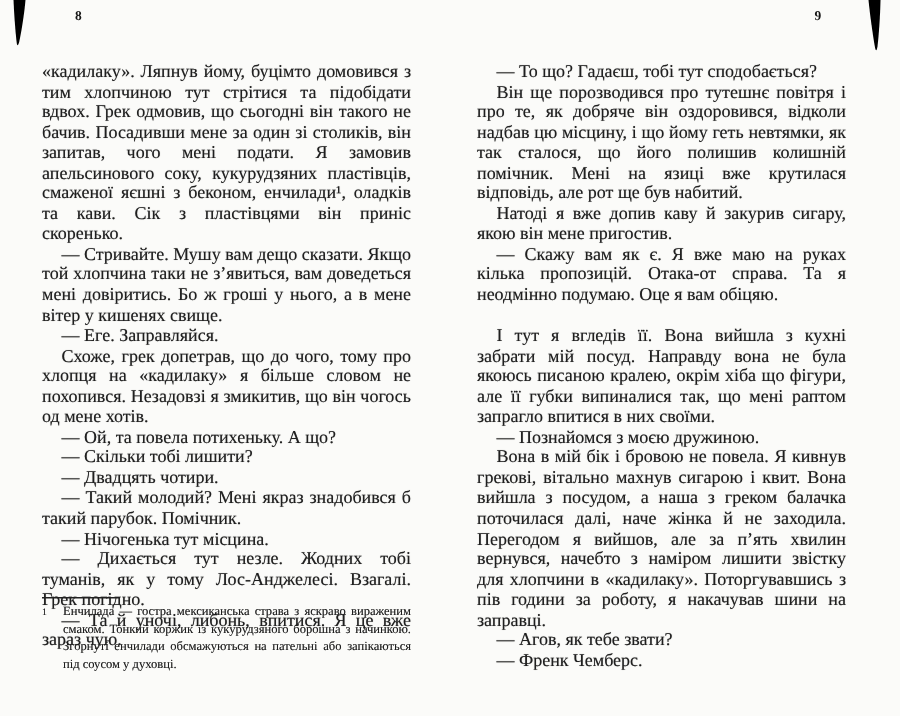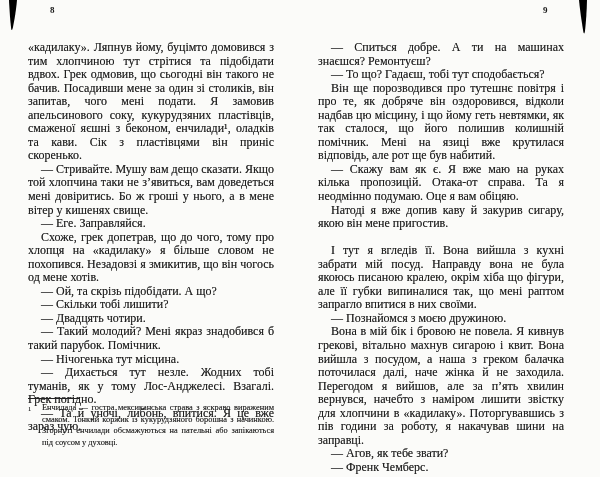--- a/index.html
+++ b/index.html
@@ -81,43 +81,42 @@
 
   <div class="pagenum pagenum-left">8</div>
 
   <div class="pagenum pagenum-right">9</div>
 
   <div class="text-col left">
       <p class="no-indent">«кадилаку». Ляпнув йому, буцімто домовився з тим хлопчиною тут стрітися та підобідати вдвох. Грек одмовив, що сьогодні він такого не бачив. Посадивши мене за один зі столиків, він запитав, чого мені подати. Я замовив апельсинового соку, кукурудзяних пластівців, смаженої яєшні з беконом, енчилади¹, оладків та кави. Сік з пластівцями він приніс скоренько.</p>
       <p>— Стривайте. Мушу вам дещо сказати. Якщо той хлопчина таки не з’явиться, вам доведеться мені довіритись. Бо ж гроші у нього, а в мене вітер у кишенях свище.</p>
       <p>— Еге. Заправляйся.</p>
       <p>Схоже, грек допетрав, що до чого, тому про хлопця на «кадилаку» я більше словом не похопився. Незадовзі я змикитив, що він чогось од мене хотів.</p>
-      <p>— Ой, та скрізь підобідати. А що?</p>
+      <p>— Ой, та повела потихеньку. А що?</p>
       <p>— Скільки тобі лишити?</p>
       <p>— Двадцять чотири.</p>
       <p>— Такий молодий? Мені якраз знадобився б такий парубок. Помічник.</p>
       <p>— Нічогенька тут місцина.</p>
       <p>— Дихається тут незле. Жодних тобі туманів, як у тому Лос-Анджелесі. Взагалі. Грек погідно.</p>
       <p>— Та й уночі, либонь, впитися. Я це вже зараз чую.</p>
     </div>
 
   <div class="footnote">
     <div class="footnote-rule"></div>
     <div class="footnote-body">
       <span class="fn-marker">1</span>
       <span class="fn-text">Енчилада — гостра мексиканська страва з яскраво вираженим смаком. Тонкий коржик із кукурудзяного борошна з начинкою. Згорнуті енчилади обсмажуються на пательні або запікаються під соусом у духовці.</span>
     </div>
   </div>
 
   <div class="text-col right">
-      <p>— Спиться добре. А ти на машинах знаєшся? Ремонтуєш?</p>
       <p>— То що? Гадаєш, тобі тут сподобається?</p>
       <p>Він ще порозводився про тутешнє повітря і про те, як добряче він оздоровився, відколи надбав цю місцину, і що йому геть невтямки, як так сталося, що його полишив колишній помічник. Мені на язиці вже крутилася відповідь, але рот ще був набитий.</p>
+      <p>Натоді я вже допив каву й закурив сигару, якою він мене пригостив.</p>
       <p>— Скажу вам як є. Я вже маю на руках кілька пропозицій. Отака-от справа. Та я неодмінно подумаю. Оце я вам обіцяю.</p>
-      <p>Натоді я вже допив каву й закурив сигару, якою він мене пригостив.</p>
       <p class="gap">І тут я вгледів її. Вона вийшла з кухні забрати мій посуд. Направду вона не була якоюсь писаною кралею, окрім хіба що фігури, але її губки випиналися так, що мені раптом запрагло впитися в них своїми.</p>
       <p>— Познайомся з моєю дружиною.</p>
       <p>Вона в мій бік і бровою не повела. Я кивнув грекові, вітально махнув сигарою і квит. Вона вийшла з посудом, а наша з греком балачка поточилася далі, наче жінка й не заходила. Перегодом я вийшов, але за п’ять хвилин вернувся, начебто з наміром лишити звістку для хлопчини в «кадилаку». Поторгувавшись з пів години за роботу, я накачував шини на заправці.</p>
       <p>— Агов, як тебе звати?</p>
       <p>— Френк Чемберс.</p>
     </div>
 
 </div>
 
 </body></html>

